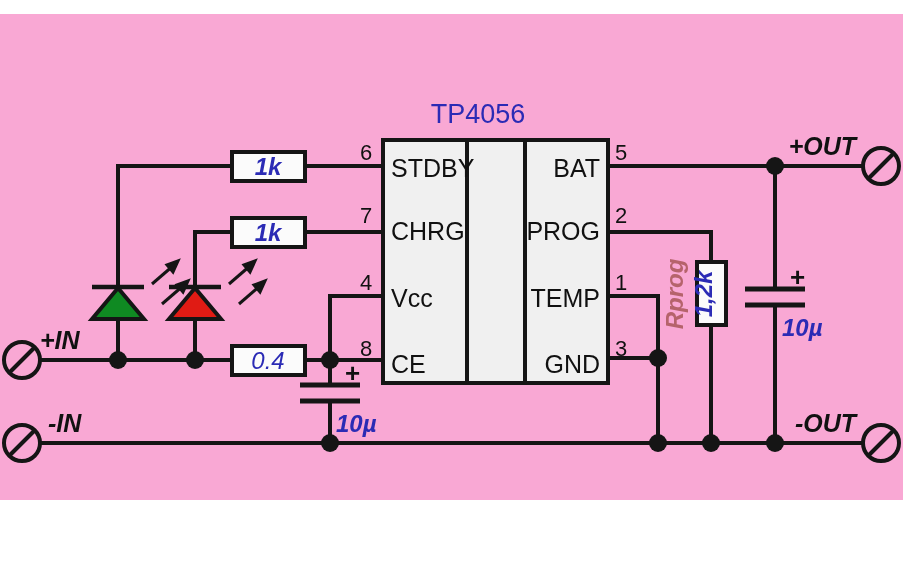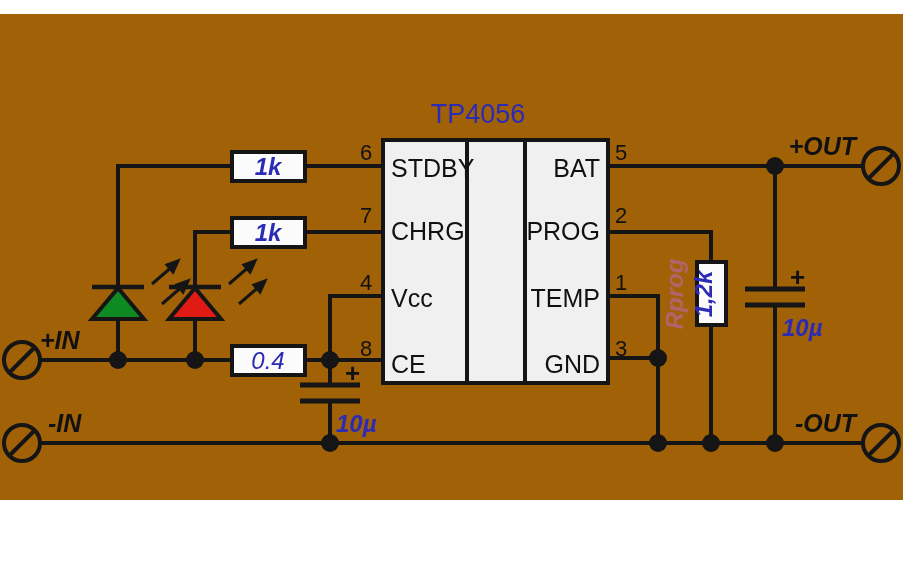--- a/index.html
+++ b/index.html
@@ -47,21 +47,21 @@
   .t-pinnum { font-size: 22px; fill: #111111; }
   .t-val { font-size: 24px; fill: #2b2bb5; font-style: italic; font-weight: bold; }
   .t-valplain { font-size: 24px; fill: #2b2bb5; font-style: italic; }
   .t-rprog { font-size: 24px; fill: #b5636b; font-style: italic; font-weight: bold; }
   .t-term { font-size: 25px; fill: #111111; font-style: italic; font-weight: bold; }
   .t-plus { font-size: 26px; fill: #111111; font-weight: bold; }
 </style>
 </head>
 <body>
 
-<div id="stage" style="background: #a16207; text-align: center;">
+<div id="stage" style="background: #f9a8d4; text-align: center;">
   <div class="frame-top"></div>
   <div class="frame-bottom"></div>
 
   <svg id="schematic" width="903" height="561" viewBox="0 0 903 561">
 
     <text class="t-title" x="478" y="123" text-anchor="middle">TP4056</text>
 
     <rect class="icbox" x="383" y="140" width="225" height="243"></rect>
     <line class="divider" x1="467" y1="140" x2="467" y2="383"></line>
     <line class="divider" x1="525" y1="140" x2="525" y2="383"></line>

